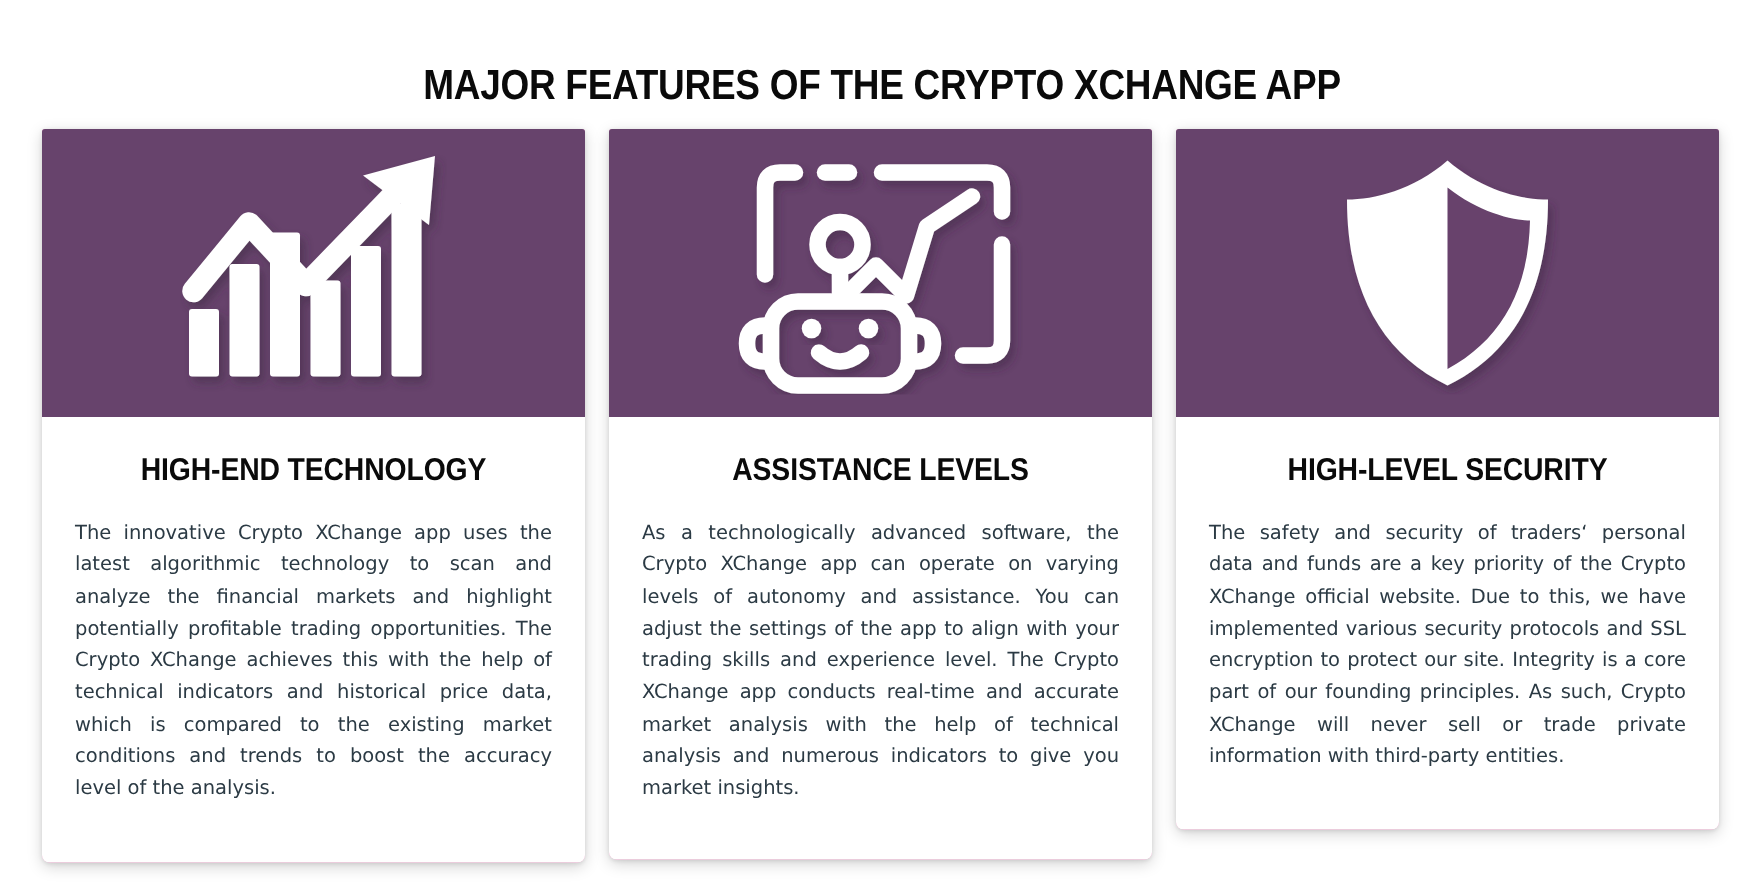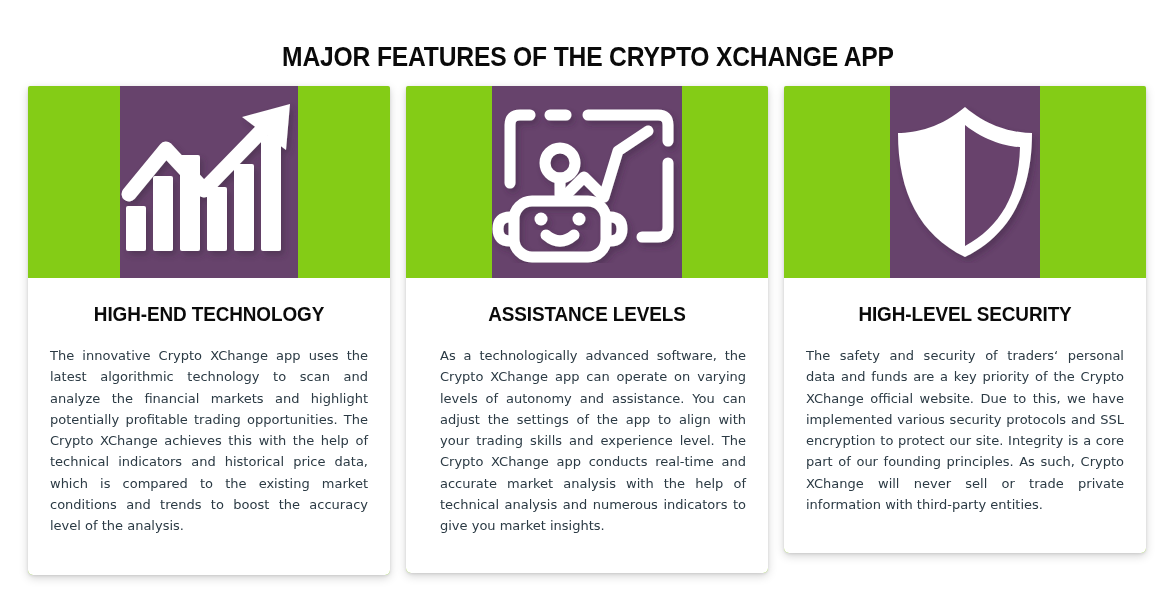--- a/index.html
+++ b/index.html
@@ -39,27 +39,26 @@
     top: 86px;
     left: 28px;
     width: 1120px;
     display: flex;
     flex-direction: row;
     align-items: flex-start;
     gap: 16px;
   }
   .card {
     width: 362px;
-    background: #84cc16;
+    background: #f9a8d4;
     border-radius: 2px 2px 5px 5px;
     box-shadow: 0 3px 10px rgba(0,0,0,0.17), 0 1px 3px rgba(0,0,0,0.10);
     overflow: hidden;
     display: flex;
     flex-direction: column;
-    align-items: center;
   }
   .card-icon-area {
     height: 192px;
     background: #67436C;
     display: flex;
     align-items: center;
     justify-content: center;
   }
   .card-icon-area svg {
     display: block;
@@ -83,21 +82,21 @@
     font-family: "DejaVu Sans", sans-serif;
     font-size: 13px;
     line-height: 21.3px;
     color: #2b3a44;
     text-align: justify;
     margin: 0;
     -webkit-hyphens: none;
     hyphens: none;
   }
   .card-1 .card-text, .card-3 .card-text { padding-bottom: 16px; }
-  .card-2 .card-text { padding-bottom: 14px; margin-left: 12px; }
+  .card-2 .card-text { padding-bottom: 14px; }
 </style>
 </head>
 <body>
 
 <div class="page">
 
   <h1 class="page-title">MAJOR FEATURES OF THE CRYPTO XCHANGE APP</h1>
 
   <div class="cards">
 

